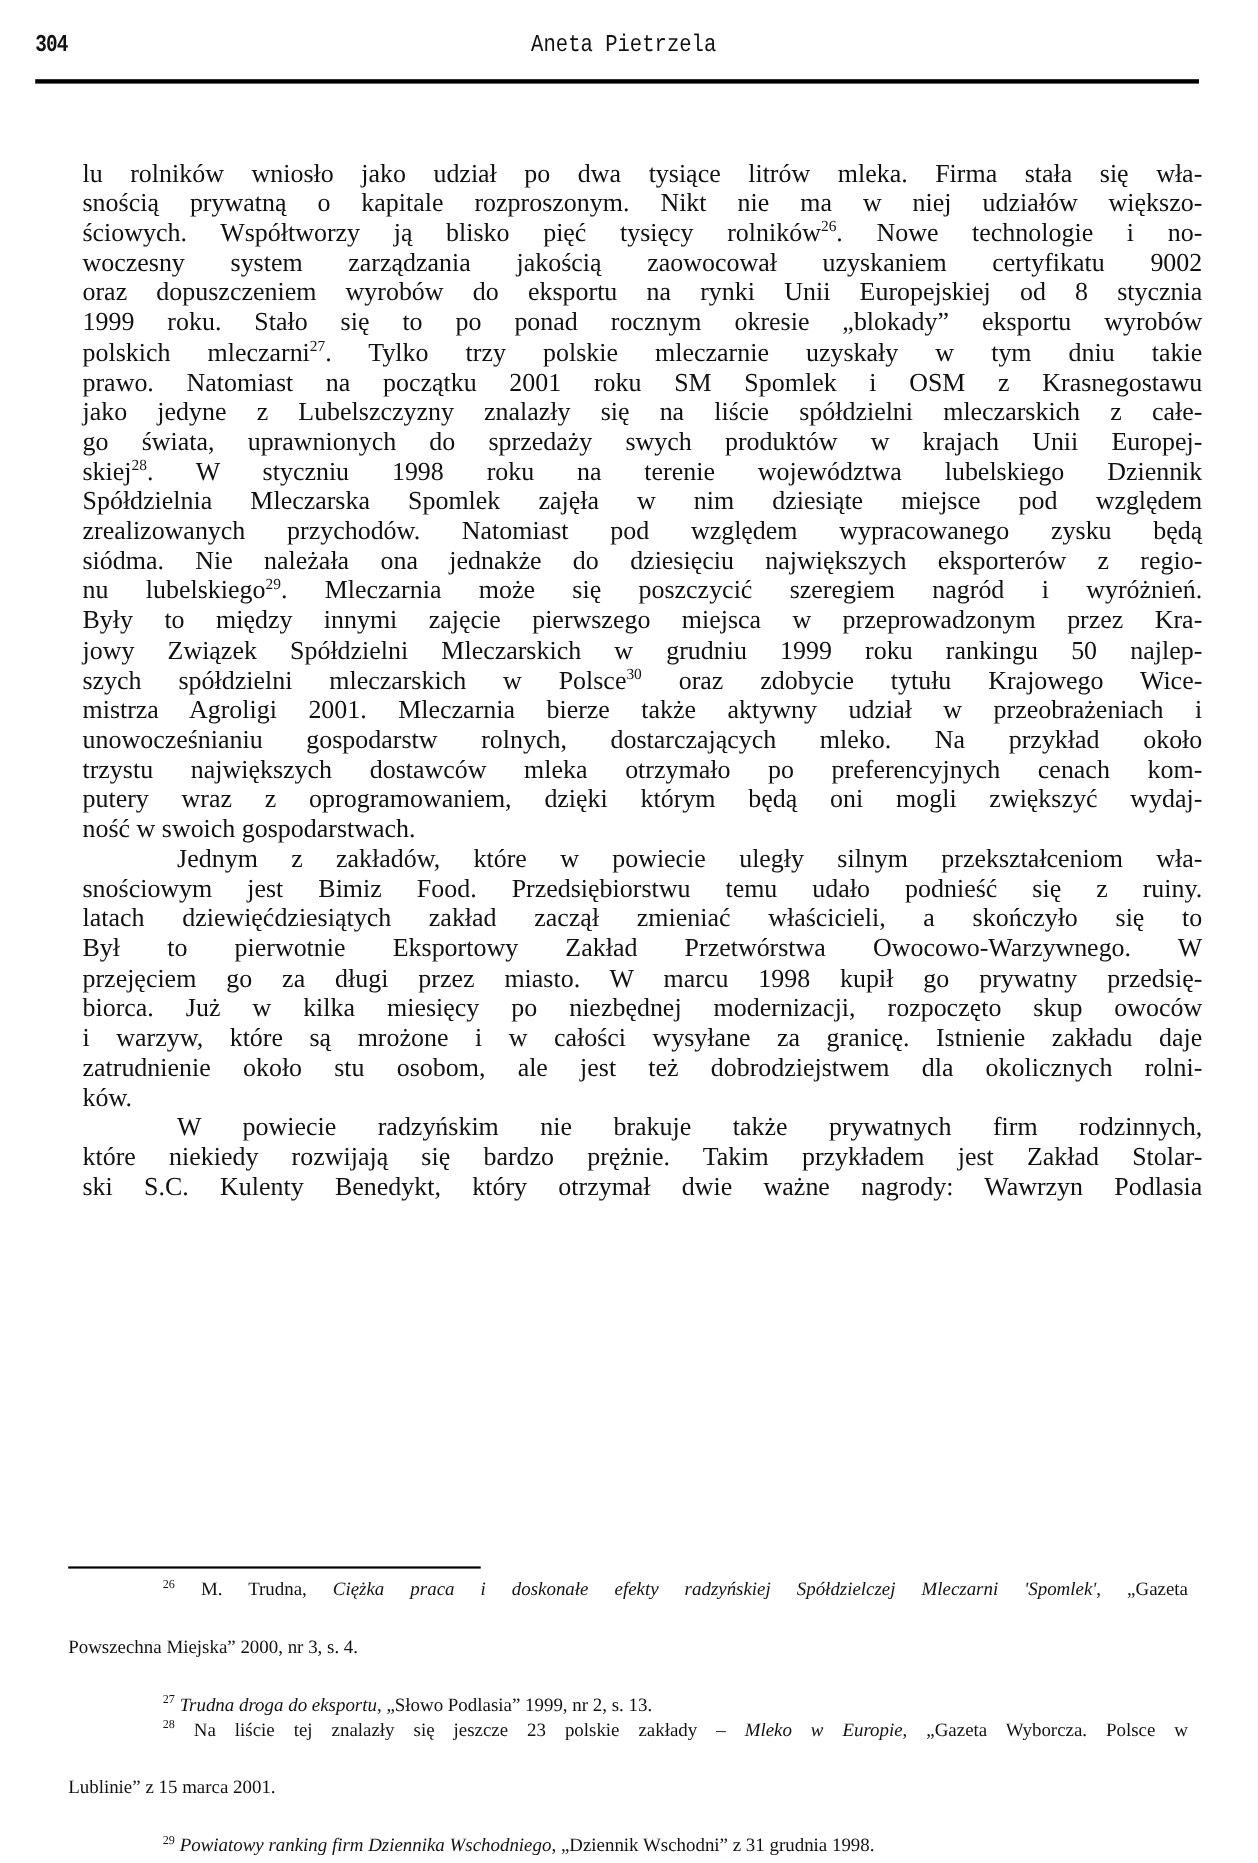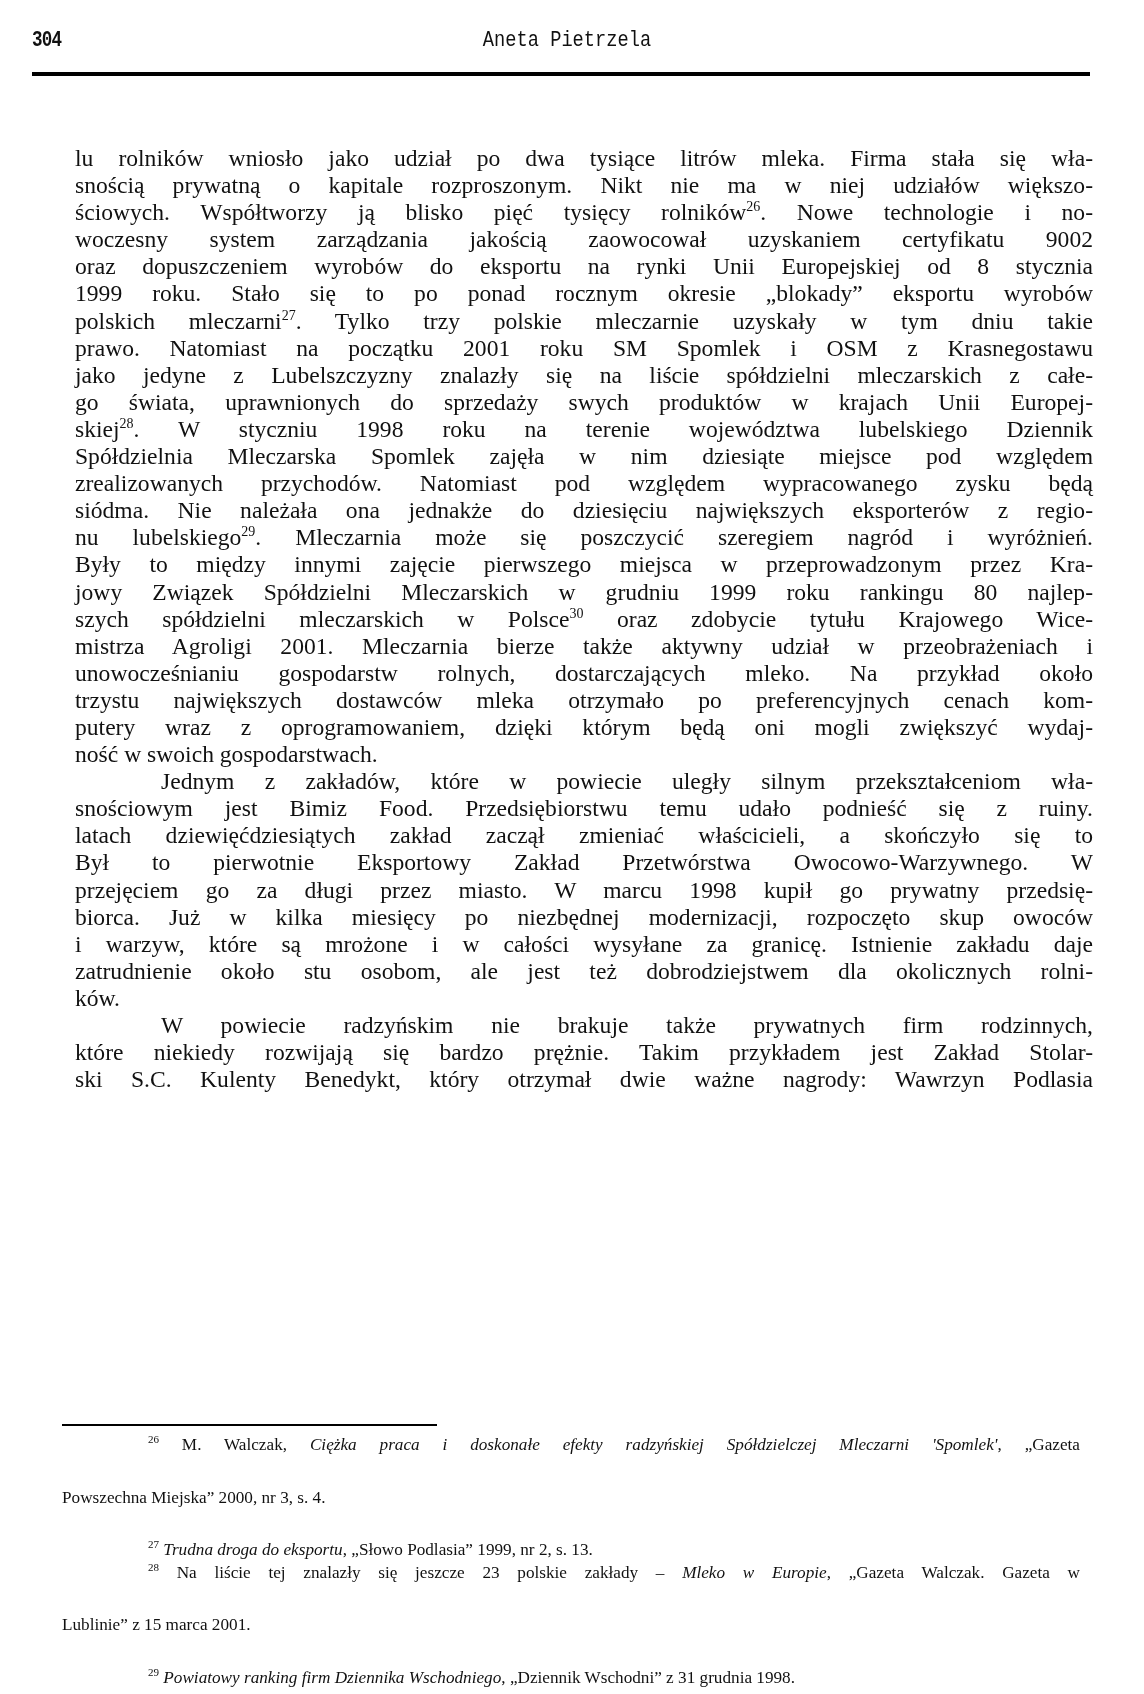--- a/index.html
+++ b/index.html
@@ -40,21 +40,21 @@
     <div class="line"><span>polskich mleczarni</span><sup>27</sup><span>. Tylko trzy polskie mleczarnie uzyskały w tym dniu takie</span></div>
     <div class="line">prawo. Natomiast na początku 2001 roku SM Spomlek i OSM z Krasnegostawu</div>
     <div class="line">jako jedyne z Lubelszczyzny znalazły się na liście spółdzielni mleczarskich z całe-</div>
     <div class="line">go świata, uprawnionych do sprzedaży swych produktów w krajach Unii Europej-</div>
     <div class="line"><span>skiej</span><sup>28</sup><span>. W styczniu 1998 roku na terenie województwa lubelskiego Dziennik</span></div>
     <div class="line">Spółdzielnia Mleczarska Spomlek zajęła w nim dziesiąte miejsce pod względem</div>
     <div class="line">zrealizowanych przychodów. Natomiast pod względem wypracowanego zysku będą</div>
     <div class="line">siódma. Nie należała ona jednakże do dziesięciu największych eksporterów z regio-</div>
     <div class="line"><span>nu lubelskiego</span><sup>29</sup><span>. Mleczarnia może się poszczycić szeregiem nagród i wyróżnień.</span></div>
     <div class="line">Były to między innymi zajęcie pierwszego miejsca w przeprowadzonym przez Kra-</div>
-    <div class="line">jowy Związek Spółdzielni Mleczarskich w grudniu 1999 roku rankingu 80 najlep-</div>
+    <div class="line">jowy Związek Spółdzielni Mleczarskich w grudniu 1999 roku rankingu 50 najlep-</div>
     <div class="line"><span>szych spółdzielni mleczarskich w Polsce</span><sup>30</sup><span> oraz zdobycie tytułu Krajowego Wice-</span></div>
     <div class="line">mistrza Agroligi 2001. Mleczarnia bierze także aktywny udział w przeobrażeniach i</div>
     <div class="line">unowocześnianiu gospodarstw rolnych, dostarczających mleko. Na przykład około</div>
     <div class="line">trzystu największych dostawców mleka otrzymało po preferencyjnych cenach kom-</div>
     <div class="line">putery wraz z oprogramowaniem, dzięki którym będą oni mogli zwiększyć wydaj-</div>
     <div class="line last">ność w swoich gospodarstwach.</div>
     <div class="line indent">Jednym z zakładów, które w powiecie uległy silnym przekształceniom wła-</div>
     <div class="line">snościowym jest Bimiz Food. Przedsiębiorstwu temu udało podnieść się z ruiny.</div>
     <div class="line">latach dziewięćdziesiątych zakład zaczął zmieniać właścicieli, a skończyło się to</div>
     <div class="line">Był to pierwotnie Eksportowy Zakład Przetwórstwa Owocowo-Warzywnego. W</div>
@@ -64,28 +64,28 @@
     <div class="line">zatrudnienie około stu osobom, ale jest też dobrodziejstwem dla okolicznych rolni-</div>
     <div class="line last">ków.</div>
     <div class="line indent">W powiecie radzyńskim nie brakuje także prywatnych firm rodzinnych,</div>
     <div class="line">które niekiedy rozwijają się bardzo prężnie. Takim przykładem jest Zakład Stolar-</div>
     <div class="line">ski S.C. Kulenty Benedykt, który otrzymał dwie ważne nagrody: Wawrzyn Podlasia</div>
   </div>
 
 <div class="fn-rule"></div>
 <div class="footnotes" id="footnotes">
     <div>
-      <div class="fn-line indent"><sup>26</sup><span> M. Walczak, </span><i>Ciężka praca i doskonałe efekty radzyńskiej Spółdzielczej Mleczarni 'Spomlek'</i><span>, „Gazeta</span></div>
+      <div class="fn-line indent"><sup>26</sup><span> M. Trudna, </span><i>Ciężka praca i doskonałe efekty radzyńskiej Spółdzielczej Mleczarni 'Spomlek'</i><span>, „Gazeta</span></div>
       <div class="fn-line last"><span>Powszechna Miejska” 2000, nr 3, s. 4.</span></div>
     </div>
     <div>
       <div class="fn-line indent last"><sup>27</sup><span> </span><i>Trudna droga do eksportu</i><span>, „Słowo Podlasia” 1999, nr 2, s. 13.</span></div>
     </div>
     <div>
-      <div class="fn-line indent"><sup>28</sup><span> Na liście tej znalazły się jeszcze 23 polskie zakłady – </span><i>Mleko w Europie</i><span>, „Gazeta Walczak. Gazeta w</span></div>
+      <div class="fn-line indent"><sup>28</sup><span> Na liście tej znalazły się jeszcze 23 polskie zakłady – </span><i>Mleko w Europie</i><span>, „Gazeta Wyborcza. Polsce w</span></div>
       <div class="fn-line last"><span>Lublinie” z 15 marca 2001.</span></div>
     </div>
     <div>
       <div class="fn-line indent last"><sup>29</sup><span> </span><i>Powiatowy ranking firm Dziennika Wschodniego</i><span>, „Dziennik Wschodni” z 31 grudnia 1998.</span></div>
     </div>
     <div>
       <div class="fn-line indent last"><sup>30</sup><span> </span><i>'Spomlek' wreszcie pierwszy</i><span>, „Słowo Podlasia” 1998, nr 50, s. 2.</span></div>
     </div>
   </div>
 

